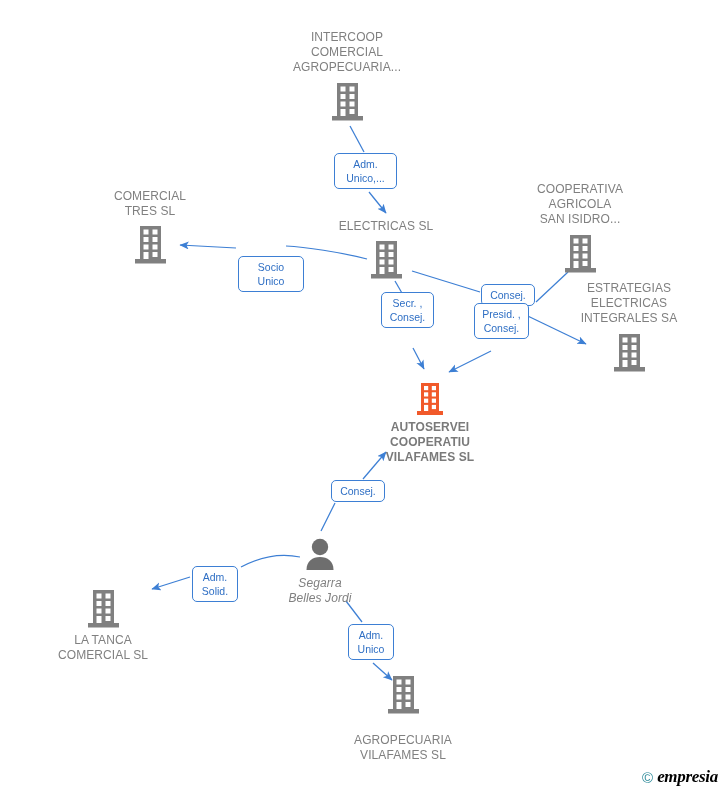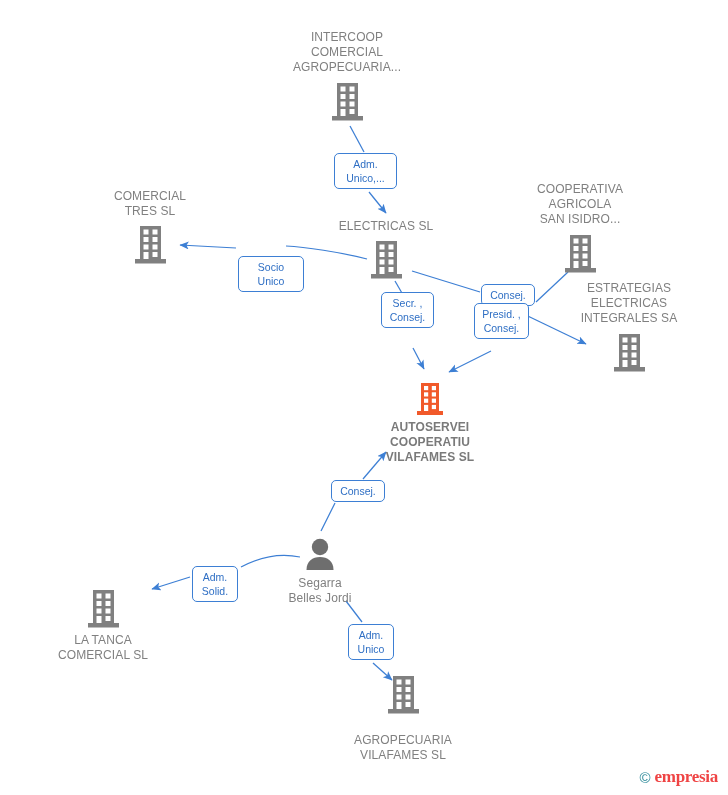--- a/index.html
+++ b/index.html
@@ -70,23 +70,24 @@
     display: flex;
     align-items: center;
     gap: 4px;
   }
   .wm-c {
     color: #2e8b9a;
     font-size: 15px;
     font-family: "Liberation Sans", sans-serif;
   }
   .wm-name {
-    color: #ef4444;
+    color: #000000;
     font-size: 17px;
     font-family: "Liberation Serif", serif;
+    font-style: italic;
     font-weight: bold;
     letter-spacing: -0.3px;
   }
 </style>
 </head>
 <body>
 
 <div id="canvas">
 
   <svg id="edges" viewBox="0 0 728 795">
@@ -235,21 +236,21 @@
         <rect x="14.8" y="15.6" width="4.2" height="4.2" fill="#fff"></rect>
         <rect x="7" y="21.9" width="4.2" height="6.1" fill="#fff"></rect>
         <rect x="14.8" y="21.9" width="4.2" height="4.2" fill="#fff"></rect>
       </svg>
     </div>
     <div class="caption" style="margin-top:3px;">AUTOSERVEI
 COOPERATIU
 VILAFAMES SL</div>
   </div>
 
-  <div class="node" style="left:245px; top:538px;">
+  <div class="node" style="left:245px; top:538px;font-style:italic;">
     <div class="icon-wrap" style="align-items:flex-start; height:34px;">
       <svg width="34" height="32" viewBox="0 0 34 32">
         <circle cx="17" cy="9" r="8.2" fill="#6e6e6e"></circle>
         <path d="M3.5 32 C3.5 23 9.5 19 17 19 C24.5 19 30.5 23 30.5 32 Z" fill="#6e6e6e"></path>
       </svg>
     </div>
     <div class="caption" style="margin-top:4px;">Segarra
 Belles Jordi</div>
   </div>
 

